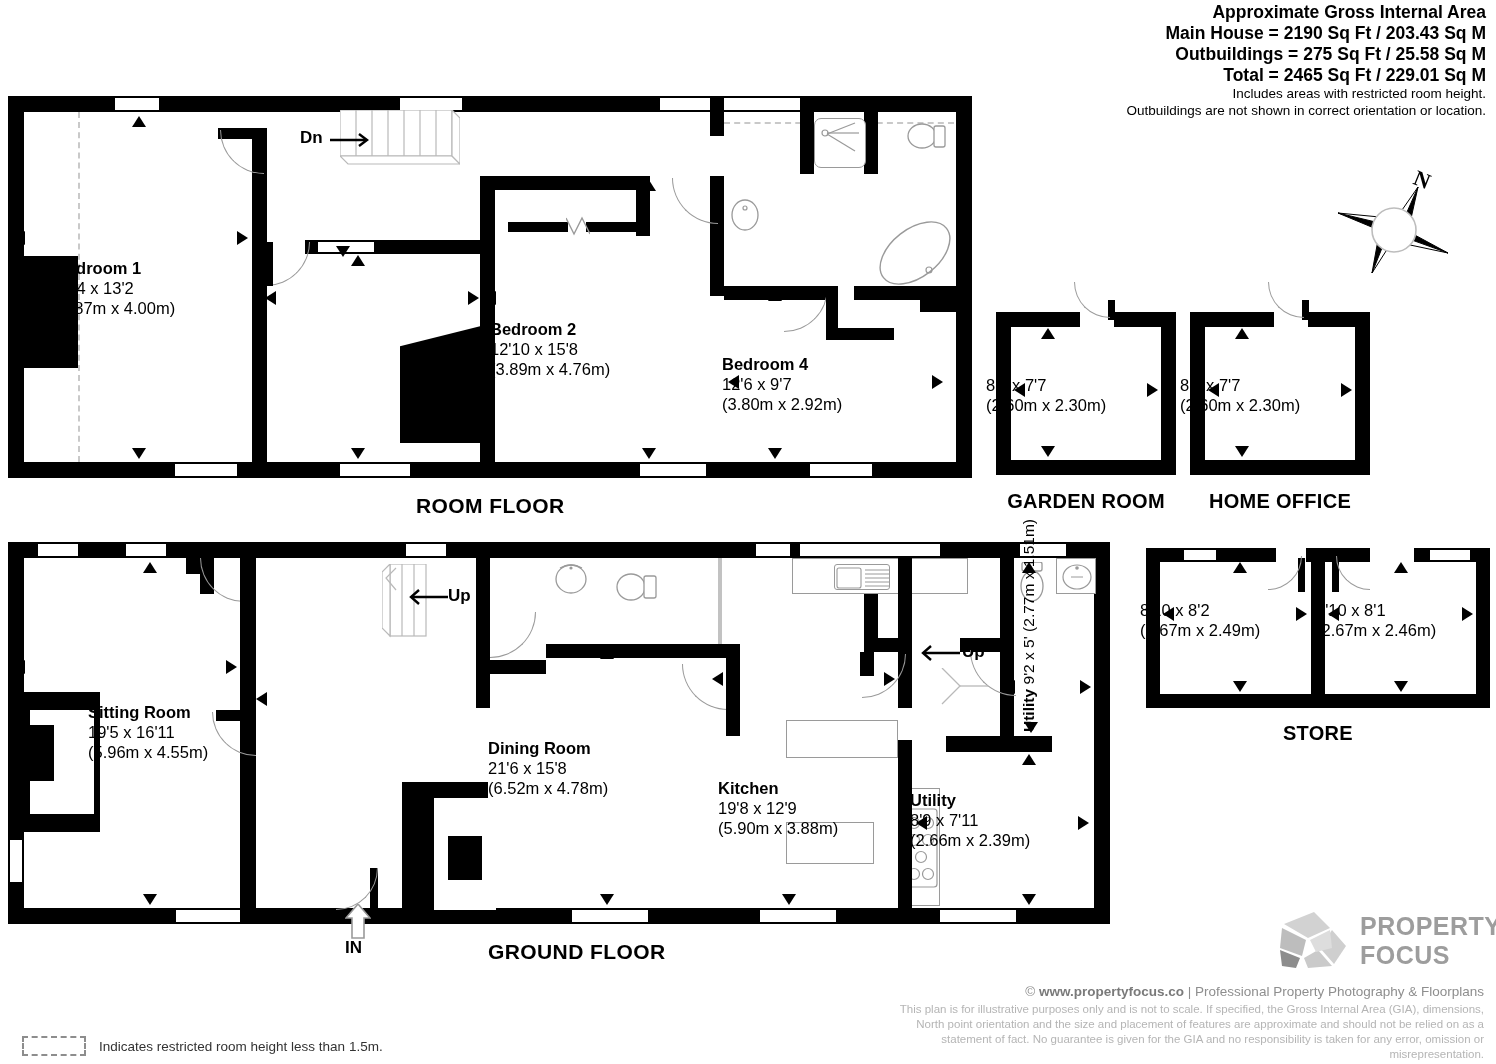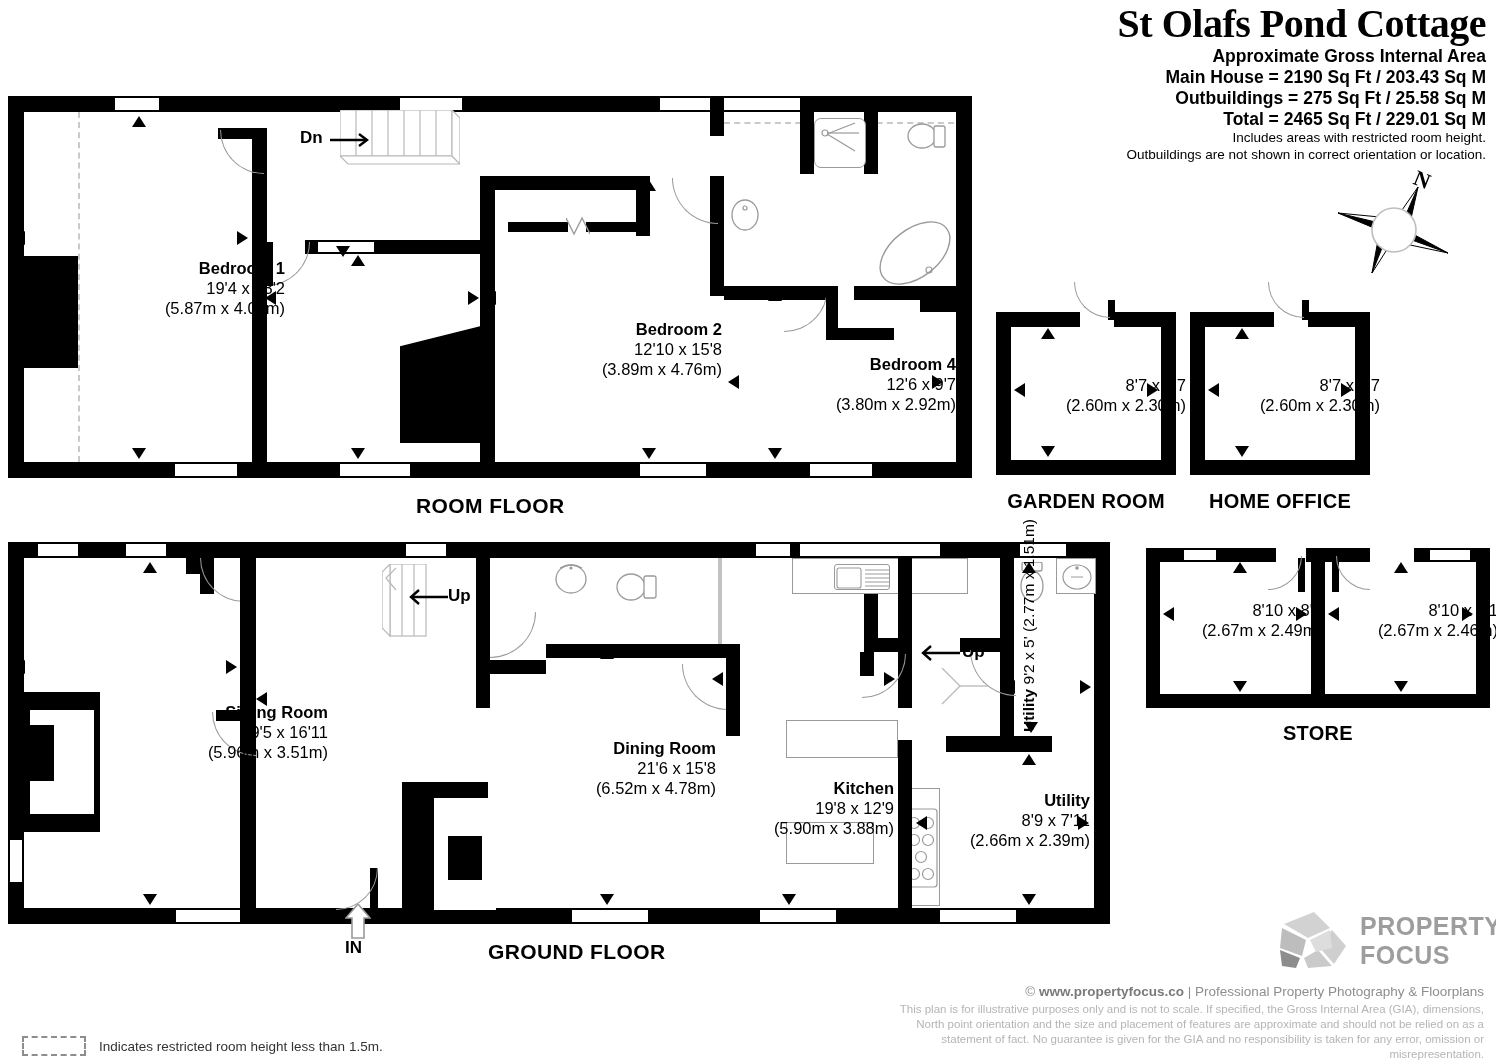--- a/index.html
+++ b/index.html
@@ -24,21 +24,21 @@
   
   .wall { position:absolute; background:#000; }
   .room { position:absolute; background:#fff; }
   .win { position:absolute; background:#fff; border-top:2px solid #000; border-bottom:2px solid #000; }
   .winv { position:absolute; background:#fff; border-left:2px solid #000; border-right:2px solid #000; }
   .fix { position:absolute; border:1.4px solid #9a9a9a; background:#fff; }
   .dashed { position:absolute; border:2px dashed #c9c9c9; }
   .door { position:absolute; border:1.5px solid #9a9a9a; border-radius:50%; background:transparent; }
 
   
-  .rlab { position:absolute; text-align:right; line-height:20px; white-space:nowrap; }
+  .rlab { position:absolute; text-align:left; line-height:20px; white-space:nowrap; }
   .rlab .nm { font-weight:bold; font-size:16.5px; }
   .rlab .d1 { font-size:16.5px; }
   .rlab .d2 { font-size:16.5px; }
   .rlab-v { position:absolute; white-space:nowrap;
             transform-origin:left top; transform:rotate(-90deg); }
   .rlab-v .nm { font-weight:bold; font-size:15.5px; }
   .rlab-v .d1, .rlab-v .d2 { font-size:15.5px; }
   .floorlab { position:absolute; font-weight:bold; font-size:21px; letter-spacing:0.4px; }
   .obname { position:absolute; font-weight:bold; font-size:20px; letter-spacing:0.3px; text-align:center; }
   .updn { position:absolute; font-weight:bold; font-size:17px; }
@@ -61,21 +61,20 @@
 
   
   #logo { position:absolute; left:1272px; top:908px; width:212px; height:66px; }
   #logo .lt { position:absolute; left:88px; top:4px; font-weight:bold; font-size:25px;
               color:#9d9d9d; letter-spacing:0.5px; line-height:29px; }
 </style>
 </head>
 <body>
 
 <div id="header">
-  <div id="title">St Olafs Pond Cottage</div>
   <div class="hdr-sub">Approximate Gross Internal Area</div>
   <div class="hdr-sub">Main House = 2190 Sq Ft / 203.43 Sq M</div>
   <div class="hdr-sub">Outbuildings = 275 Sq Ft / 25.58 Sq M</div>
   <div class="hdr-sub">Total = 2465 Sq Ft / 229.01 Sq M</div>
   <div class="hdr-note">Includes areas with restricted room height.</div>
   <div class="hdr-note">Outbuildings are not shown in correct orientation or location.</div>
 </div>
 
 <div class="abs" style="left:1330px;top:165px;width:130px;height:125px;">
   <svg width="130" height="125" viewBox="0 0 130 125">
@@ -481,21 +480,21 @@
   <div class="ar ar-u" style="left:1022px;top:234px;"></div>
   <div class="ar ar-d" style="left:1022px;top:374px;"></div>
   <div class="ar ar-l" style="left:1004px;top:160px;"></div>
   <div class="ar ar-r" style="left:1080px;top:160px;"></div>
   <div class="ar ar-d" style="left:1024px;top:202px;"></div>
   <div class="ar ar-u" style="left:1022px;top:42px;"></div>
 
   <div class="rlab" style="left:88px;top:182px;width:240px;">
     <div class="nm">Sitting Room</div>
     <div class="d1">19'5 x 16'11</div>
-    <div class="d2">(5.96m x 3.51m)</div>
+    <div class="d2">(5.96m x 4.55m)</div>
   </div>
   <div class="rlab" style="left:488px;top:218px;width:228px;">
     <div class="nm">Dining Room</div>
     <div class="d1">21'6 x 15'8</div>
     <div class="d2">(6.52m x 4.78m)</div>
   </div>
   <div class="rlab" style="left:718px;top:258px;width:176px;">
     <div class="nm">Kitchen</div>
     <div class="d1">19'8 x 12'9</div>
     <div class="d2">(5.90m x 3.88m)</div>

